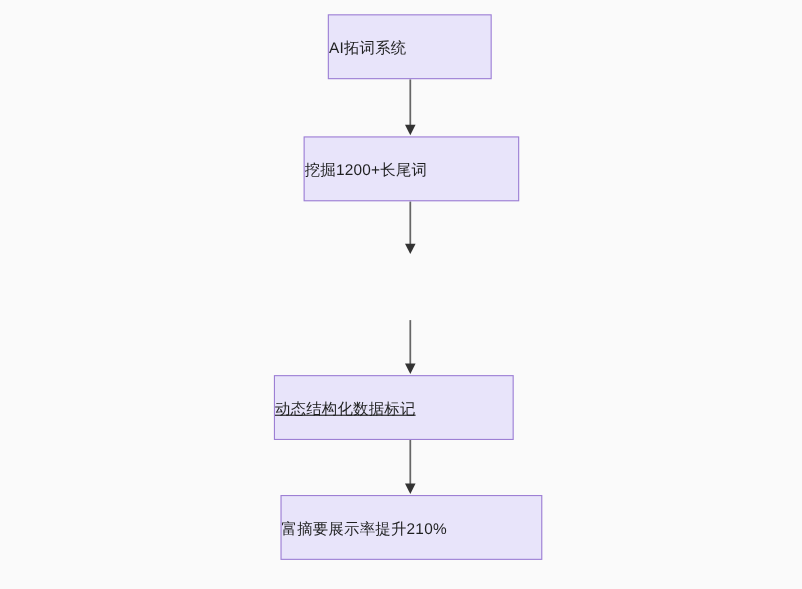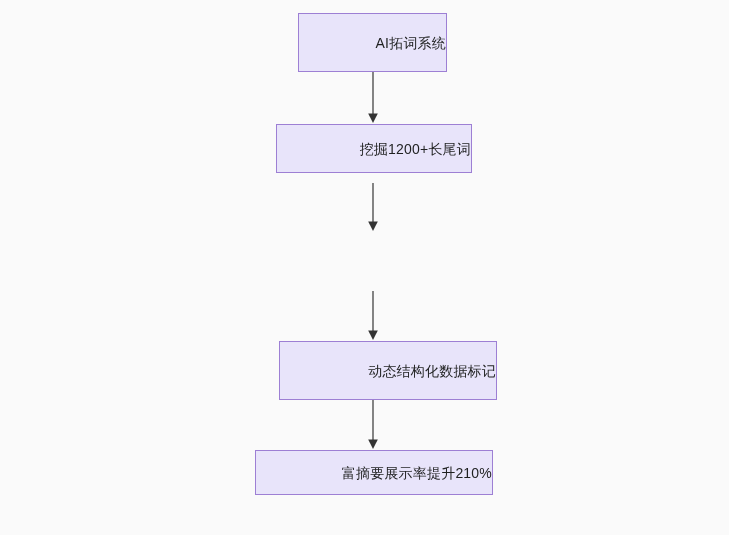--- a/index.html
+++ b/index.html
@@ -19,21 +19,21 @@
     height: 535px;
   }
   .node {
     position: absolute;
     box-sizing: border-box;
     background: #e8e4fa;
     border: 1px solid #9d7fd4;
     border-radius: 0;
     display: flex;
     align-items: center;
-    justify-content: flex-end;
+    justify-content: flex-start;
     color: #1f2020;
     font-size: 14px;
     line-height: 1;
     letter-spacing: 0.2px;
     white-space: nowrap;
     user-select: none;
   }
   .node-label {
     display: block;
     text-align: center;
@@ -78,26 +78,26 @@
     <g>
       <line class="edge-line" x1="373" y1="400" x2="373" y2="441"></line>
       <polygon class="edge-head" points="373,449 368.2,439.5 377.8,439.5"></polygon>
     </g>
   </svg>
 
   <div class="node" id="node-1" style="left:298px; top:13px; width:149px; height:59px;">
     <span class="node-label">AI拓词系统</span>
   </div>
 
-  <div class="node" id="node-2" style="left:276px; top:124px; width:196px; height:49px;">
+  <div class="node" id="node-2" style="left:276px; top:124px; width:196px; height:59px;">
     <span class="node-label">挖掘1200+长尾词</span>
   </div>
 
 
-  <div class="node" id="node-4" style="left:279px; top:341px; width:218px; height:59px;">
+  <div class="node" id="node-4" style="left:249px; top:341px; width:218px; height:59px;text-decoration:underline;">
     <span class="node-label">动态结构化数据标记</span>
   </div>
 
-  <div class="node" id="node-5" style="left:255px; top:450px; width:238px; height:45px;">
+  <div class="node" id="node-5" style="left:255px; top:450px; width:238px; height:59px;">
     <span class="node-label">富摘要展示率提升210%</span>
   </div>
 
 </div>
 
 </body></html>

